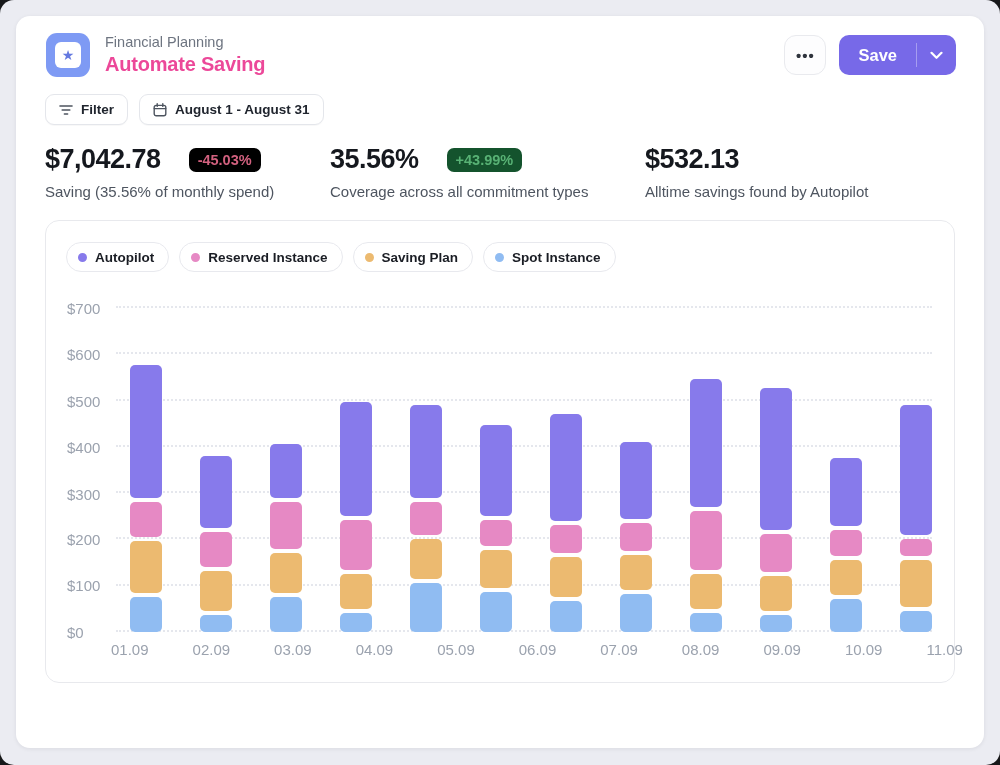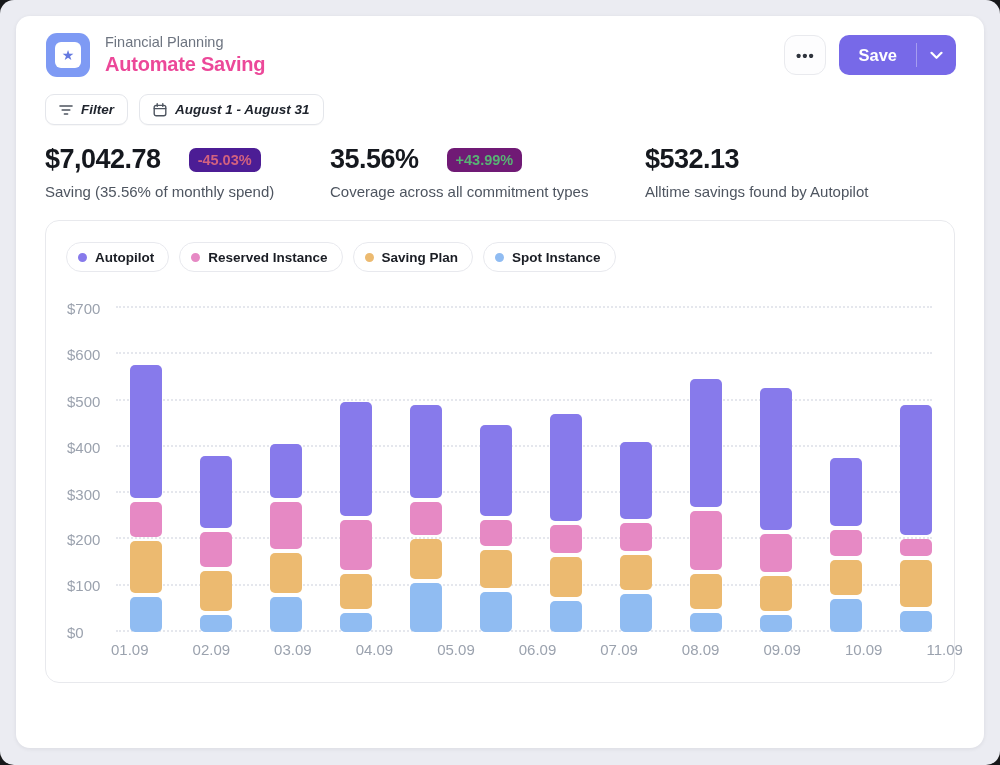--- a/index.html
+++ b/index.html
@@ -66,32 +66,32 @@
     content: ""; position: absolute; left: -5px; right: -5px; bottom: -1px;
     height: 3px; border-radius: 3px; background: var(--accent, #6c5ae8);
   }
   
   .content { flex: 1; padding: 17px 29px 0 29px; }
   .filter-row { display: flex; gap: 11px; }
   .chip-btn {
     height: 31px; border-radius: 9px; border: 1px solid #e4e6eb; background: #fff;
     display: flex; align-items: center; gap: 8px; padding: 0 13px;
     font-size: 13.5px; font-weight: 600; color: #20252e; cursor: pointer;
-    font-family: inherit; box-shadow: 0 1px 1px rgba(20,20,40,.03); font-style: italic;
+    font-family: inherit; box-shadow: 0 1px 1px rgba(20,20,40,.03);
   }
   .chip-btn svg { flex: 0 0 auto; }
   
   .kpi-row { display: flex; margin-top: 19px; }
   .kpi:nth-child(1) { width: 285px; }
   .kpi:nth-child(2) { width: 315px; }
   .kpi-top { display: flex; align-items: center; gap: 28px; }
   .kpi-value { font-size: 27px; font-weight: 700; color: #15181e; letter-spacing: -.5px; }
   .badge { font-size: 14.5px; font-weight: 600; padding: 4px 9px; border-radius: 7px; }
-  .badge.negative { background: #4c1d95; color: #d2617f; }
-  .badge.positive { background: #701a75; color: #58b275; }
+  .badge.negative { background: #000000; color: #d2617f; }
+  .badge.positive { background: #14532d; color: #58b275; }
   .kpi-label { font-size: 15px; color: #4e5560; margin-top: 8px; }
   
   .chart-card {
     margin-top: 20px; height: 463px;
     border: 1px solid #e8e9ed; border-radius: 14px;
     padding: 21px 20px 0 20px; background: #fff;
   }
   .legend { display: flex; gap: 10px; }
   .legend-pill {
     height: 30px; border: 1px solid #e8e9ee; border-radius: 15px; background: #fff;

